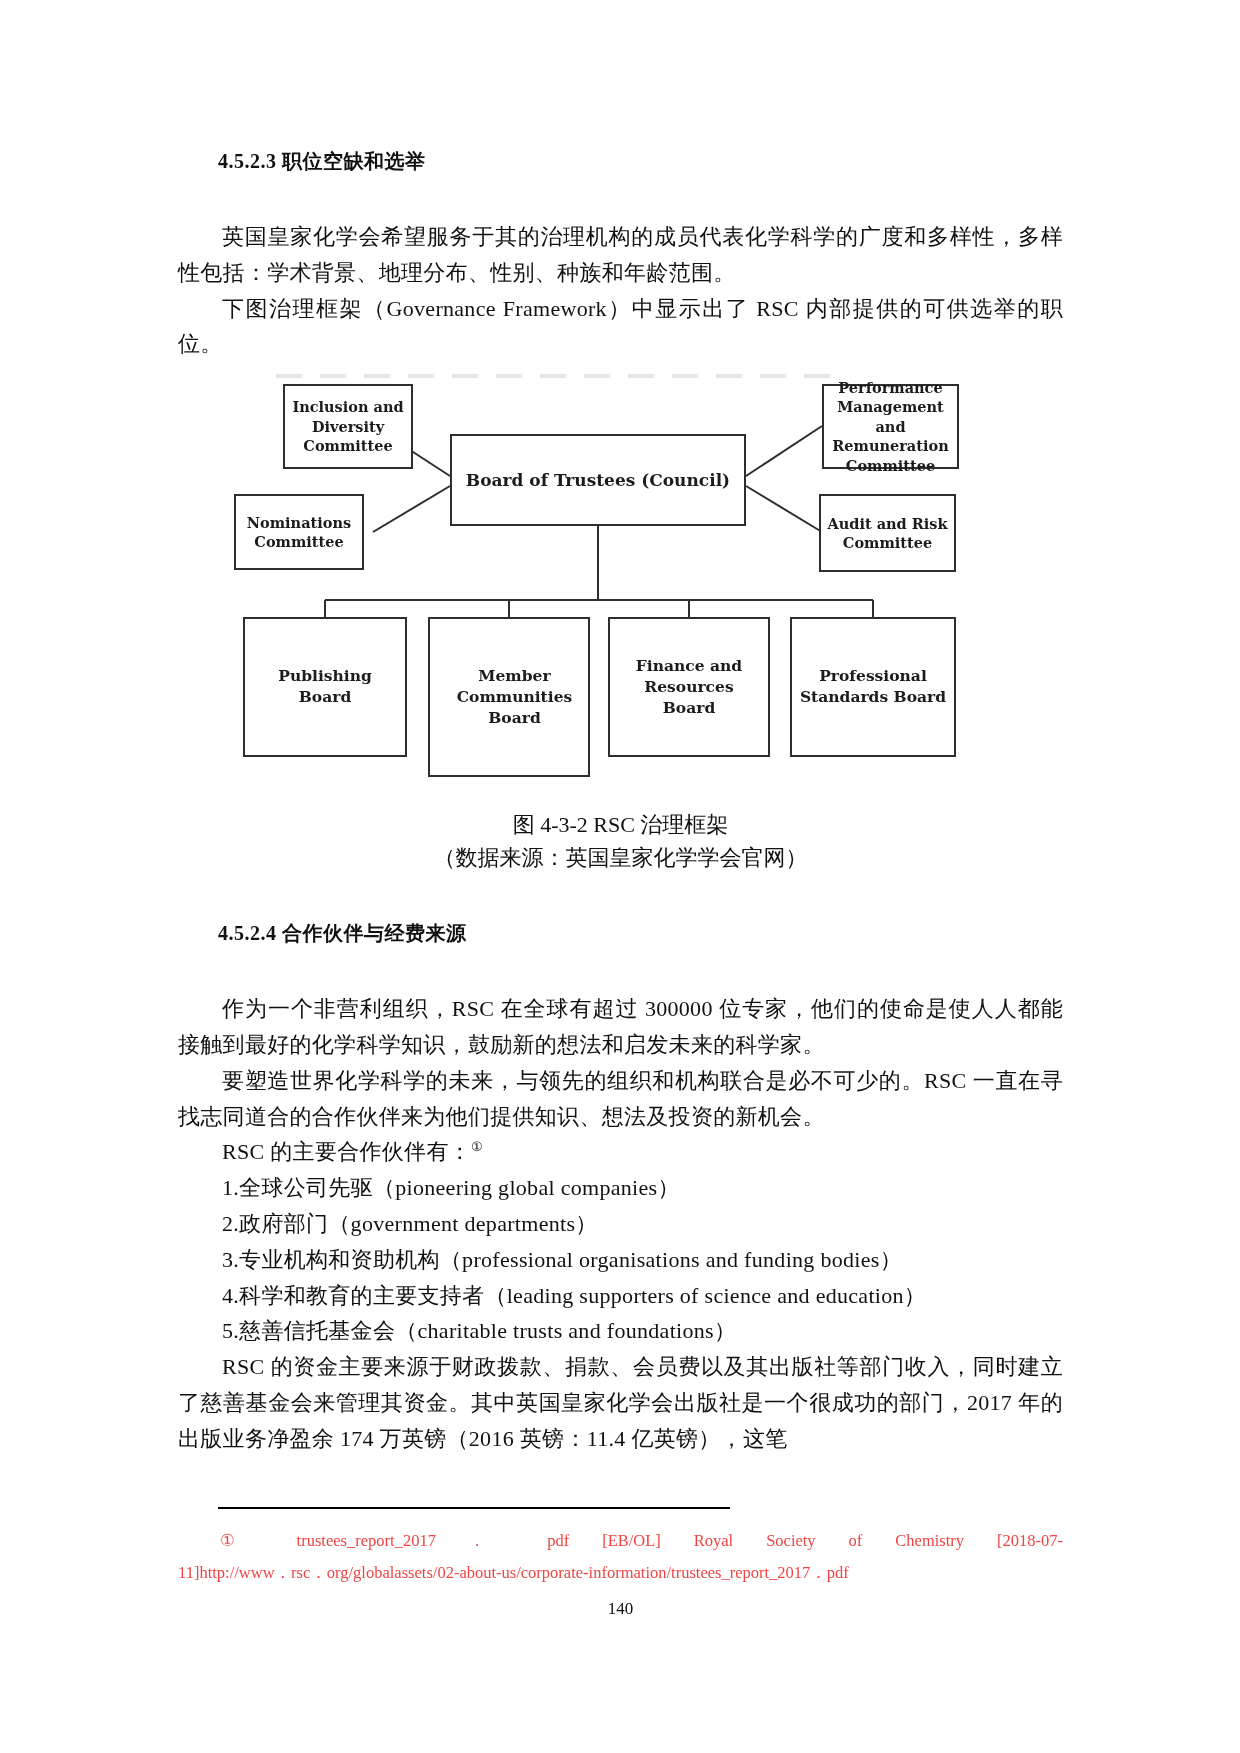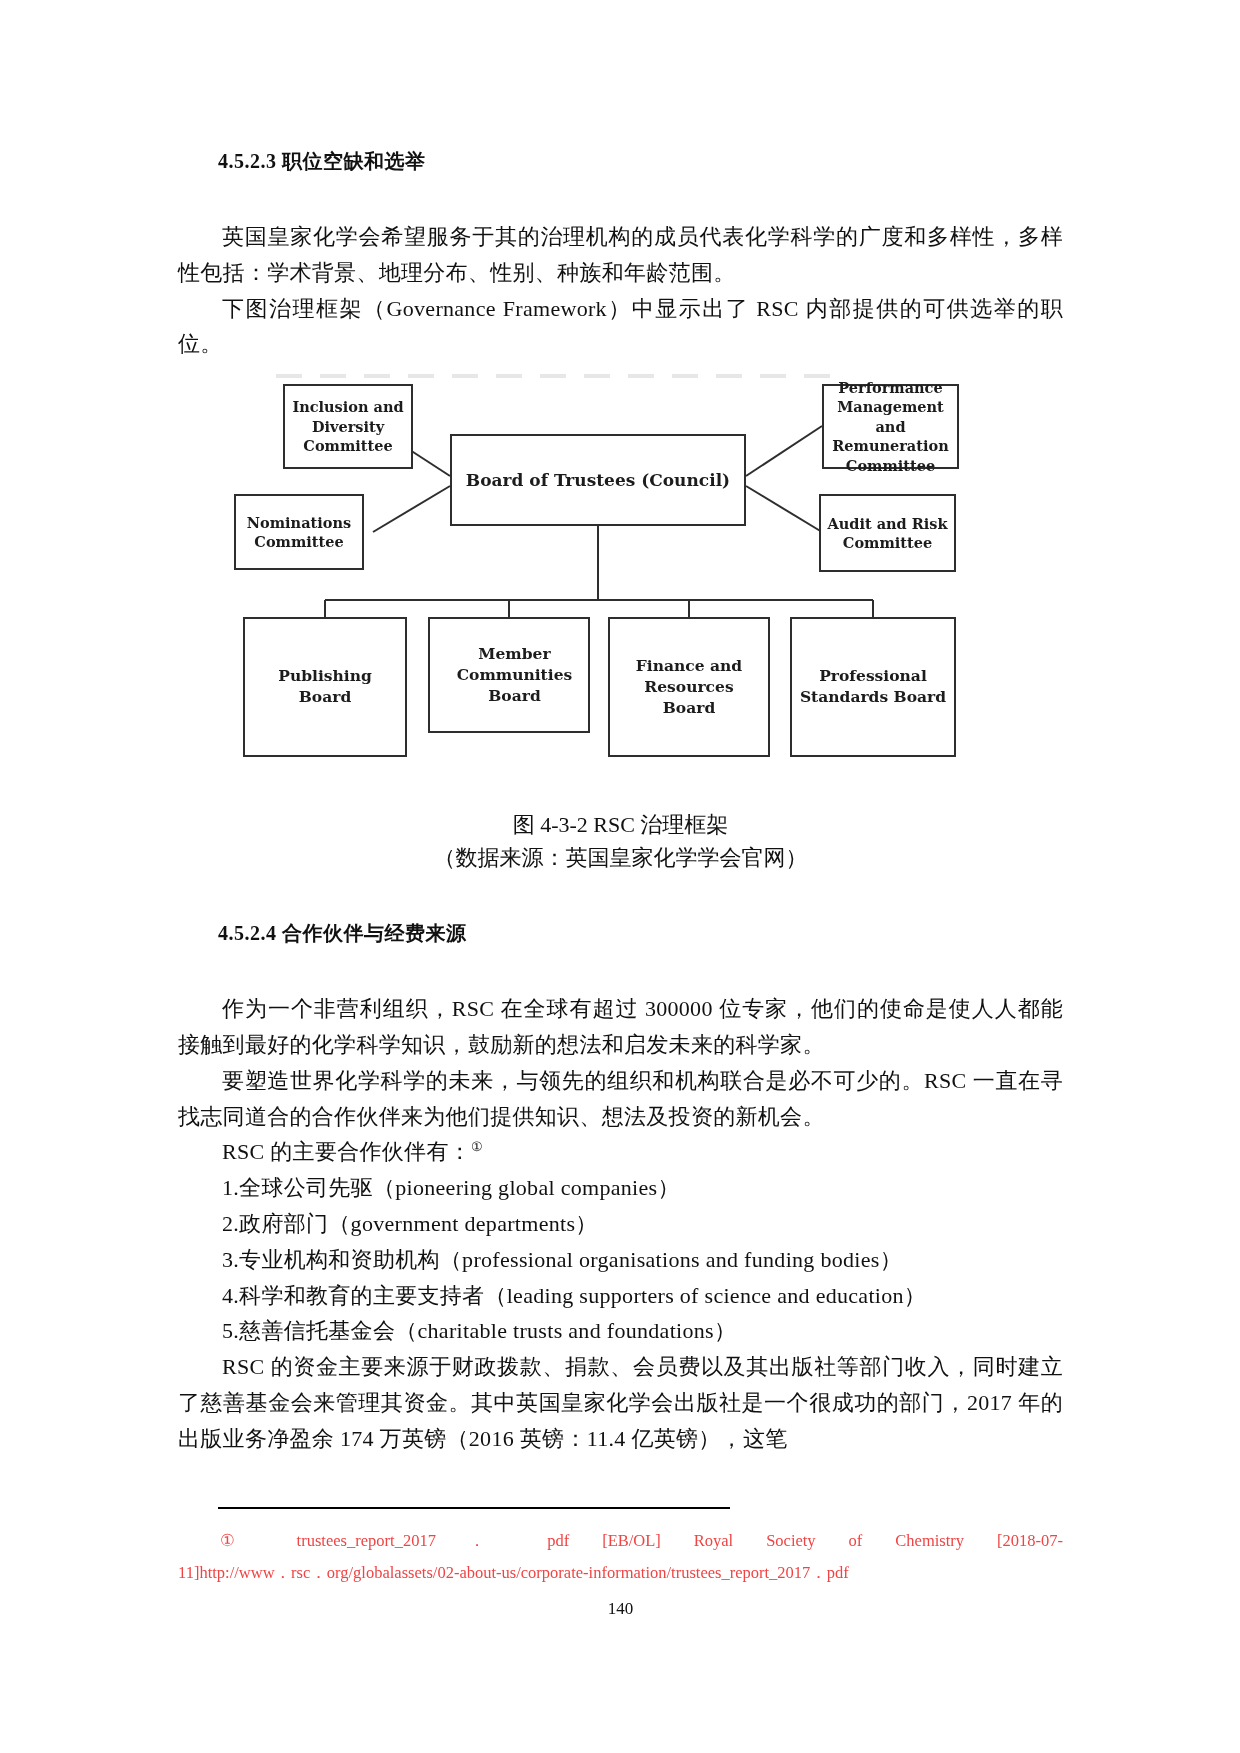--- a/index.html
+++ b/index.html
@@ -61,21 +61,21 @@
   }
   .dbox-sm { font-size: 14.5px; }
   .dbox-md { font-size: 15.5px; }
   .dbox-lg { font-size: 17px; }
   .box-inclusion   { left: 13px;  top: 10px;  width: 130px; height: 85px; margin-left: 40px; }
   .box-nominations { left: 4px;  top: 120px; width: 130px; height: 76px; }
   .box-board       { left: 220px; top: 60px;  width: 296px; height: 92px; }
   .box-performance { left: 592px; top: 10px;  width: 137px; height: 85px; }
   .box-audit       { left: 576px; top: 120px; width: 137px; height: 78px; margin-left: 13px; }
   .box-publishing  { left: 13px;  top: 243px; width: 164px; height: 140px; }
-  .box-member      { left: 198px; top: 243px; width: 162px; height: 116px; padding-left: 17px; }
+  .box-member      { left: 198px; top: 243px; width: 162px; height: 160px; padding-left: 17px; }
   .box-finance     { left: 378px; top: 243px; width: 162px; height: 140px; }
   .box-professional{ left: 560px; top: 243px; width: 166px; height: 140px; }
   .crop-artifact {
     position: absolute;
     left: 46px; top: 0; width: 560px; height: 4px;
     background: repeating-linear-gradient(90deg, #c9c9c9 0 26px, transparent 26px 44px);
     opacity: 0.45;
   }
 
   

